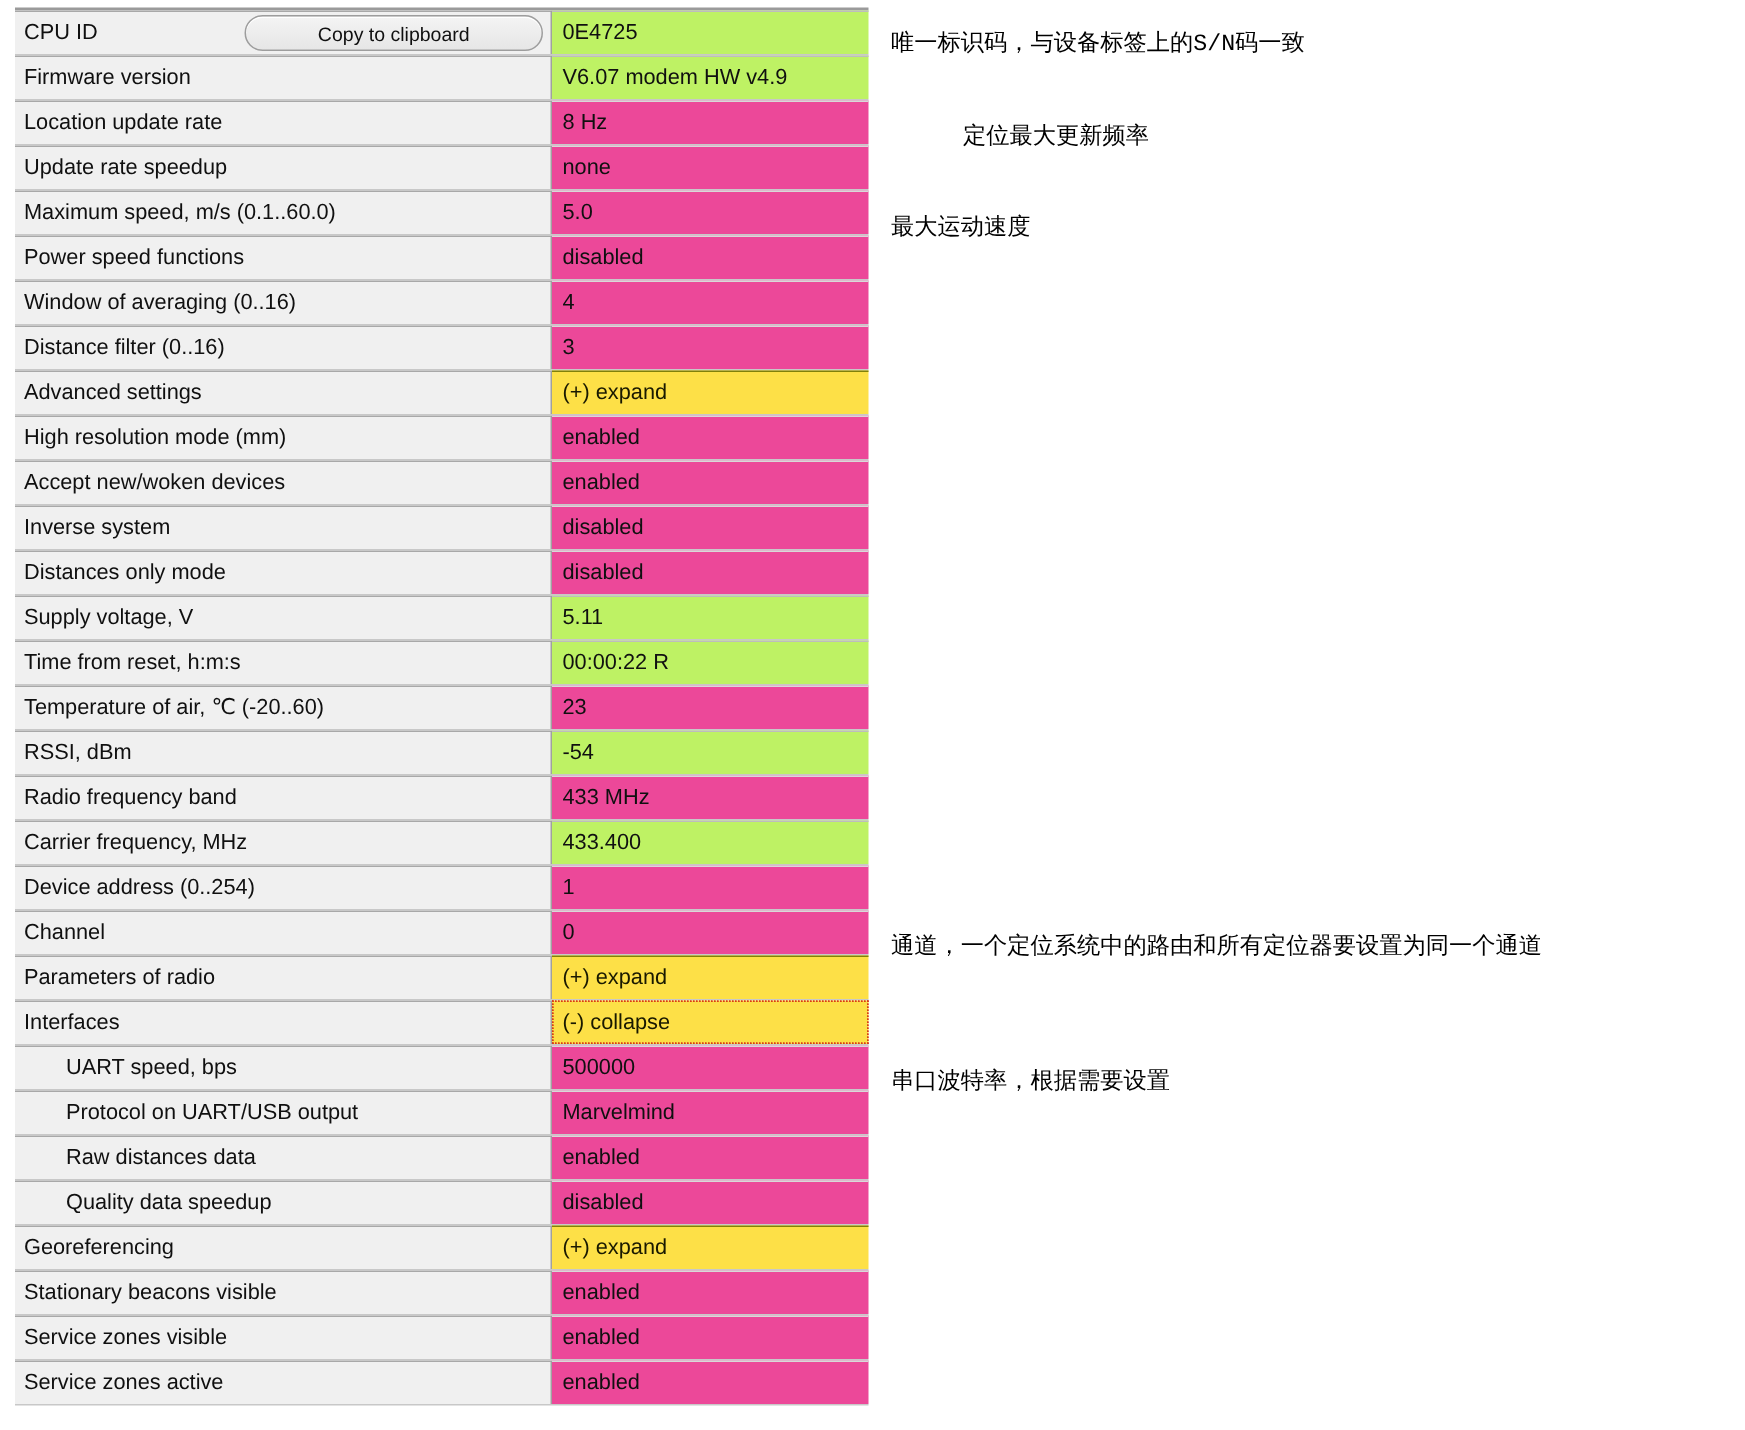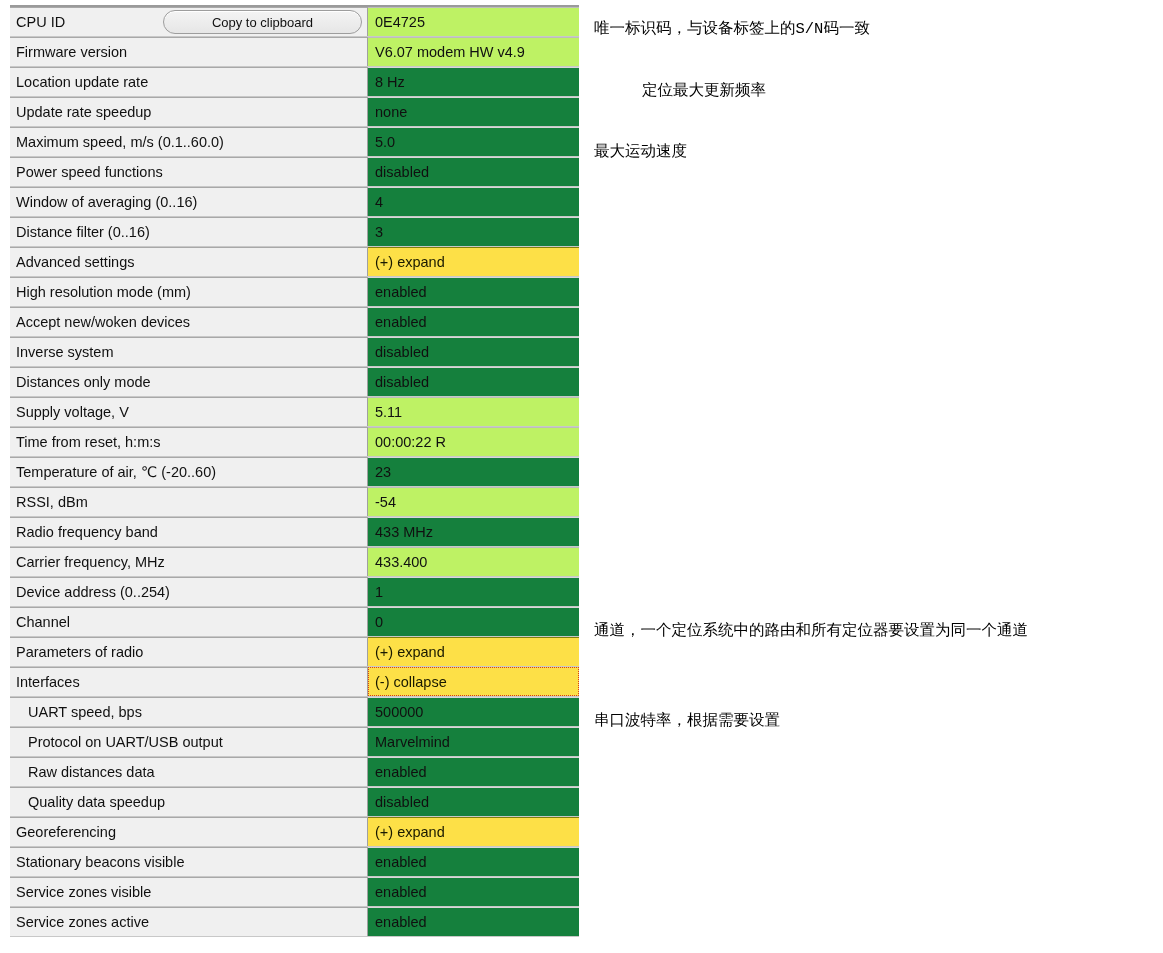--- a/index.html
+++ b/index.html
@@ -48,32 +48,32 @@
     border-top: 1px solid #a8a8a8;
     display: flex;
     align-items: center;
     padding-left: 6px;
     font-size: 14.5px;
     color: #101010;
     position: relative;
     white-space: nowrap;
     overflow: hidden;
   }
-  .prop-label.indent { padding-left: 18px; }
+  .prop-label.indent { padding-left: 34px; }
 
   .prop-label-text {
     font-size: 14.5px;
     color: #101010;
     line-height: 1;
   }
 
   .prop-value {
     flex: 1;
     box-sizing: border-box;
-    background: #15803d;
+    background: #ec4899;
     border-top: 1px solid #d8d8d8;
     display: flex;
     align-items: center;
     padding-left: 7px;
     font-size: 14.5px;
     color: #101010;
     white-space: nowrap;
     overflow: hidden;
   }
   .prop-value.readonly {

